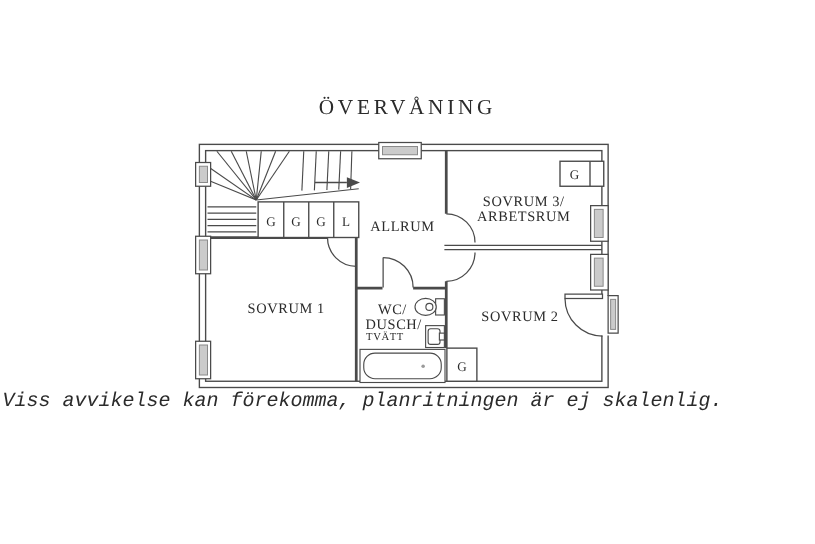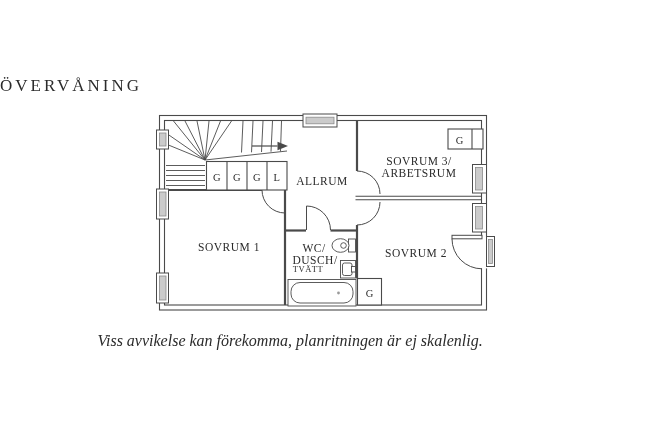--- a/index.html
+++ b/index.html
@@ -9,27 +9,28 @@
     --background:#ffffff;
   }
   html,body{margin:0;padding:0;}
   body{
     width:652px;height:435px;background:var(--background);
     position:relative;overflow:hidden;
     font-family:"Liberation Serif",serif;
   }
   .title{
     position:absolute;top:76px;left:0;width:652px;
-    text-align:left;font-size:17px;letter-spacing:3px;
+    text-align:center;font-size:17px;letter-spacing:3px;
     color:var(--text);
   }
   .disclaimer{
-    position:absolute;top:332px;left:0;width:580px;
+    position:absolute;top:312px;left:0;width:580px;
     text-align:center;font-style:italic;font-size:16px;
     color:var(--text);
+    font-family:Liberation Mono, monospace;
   }
   svg.plan{position:absolute;left:0;top:0;}
   .wall{stroke:var(--line);stroke-width:2.2;fill:none;}
   .wline{stroke:var(--line);stroke-width:1.1;fill:none;}
   .boxw{stroke:var(--line);stroke-width:1.1;fill:#fff;}
   .thin{stroke:var(--line);stroke-width:0.9;fill:none;}
   .arc{stroke:var(--line);stroke-width:1;fill:none;}
   .whitebox{fill:#fff;stroke:var(--line);stroke-width:1;}
   .winbar{fill:var(--window-fill);stroke:#8a8a8a;stroke-width:0.8;}
   .erase{fill:#fff;stroke:none;}

